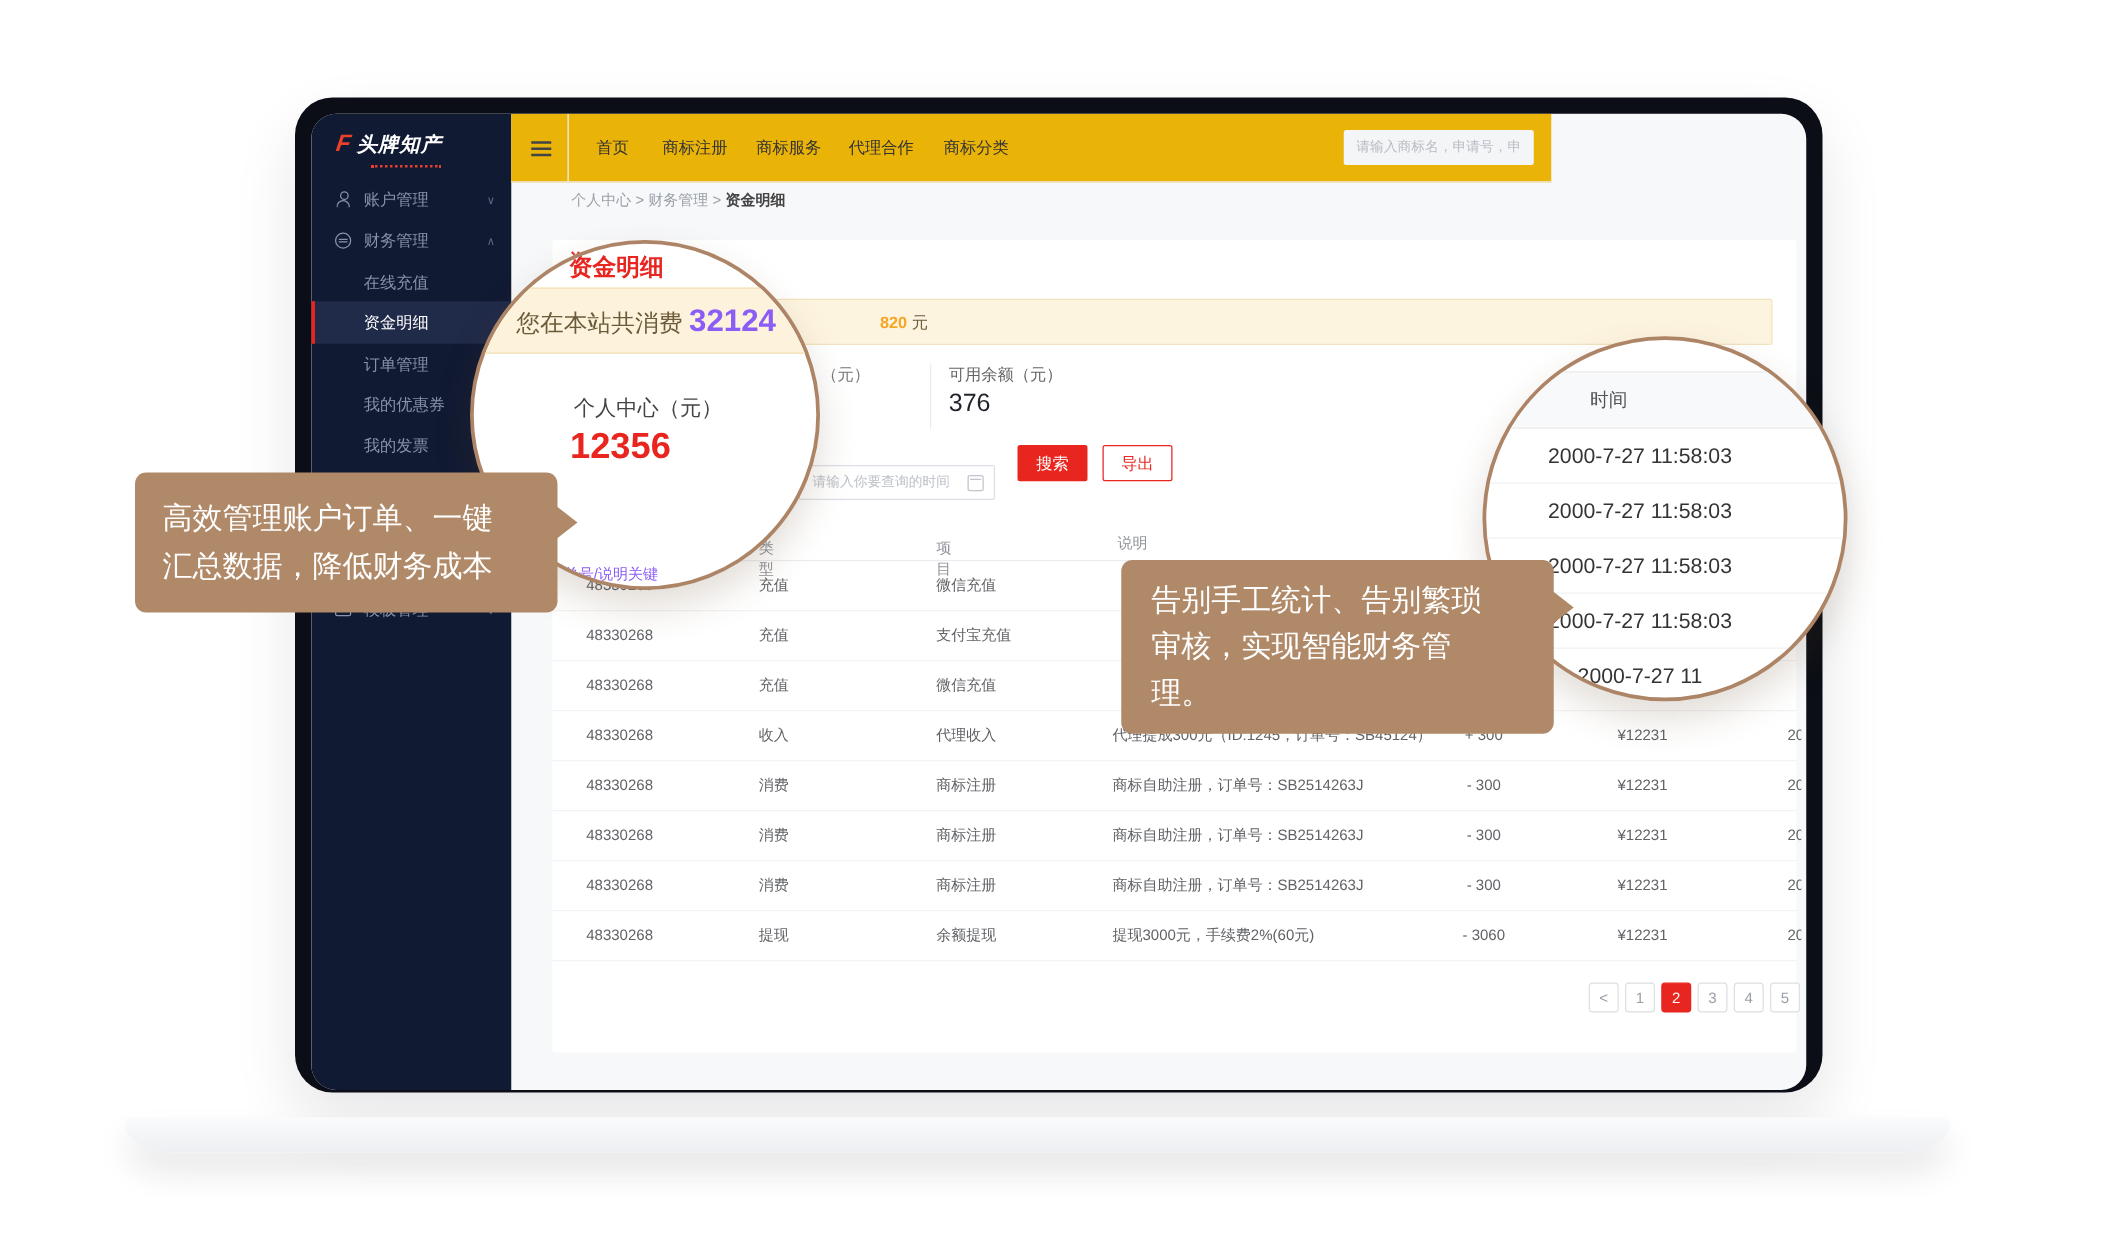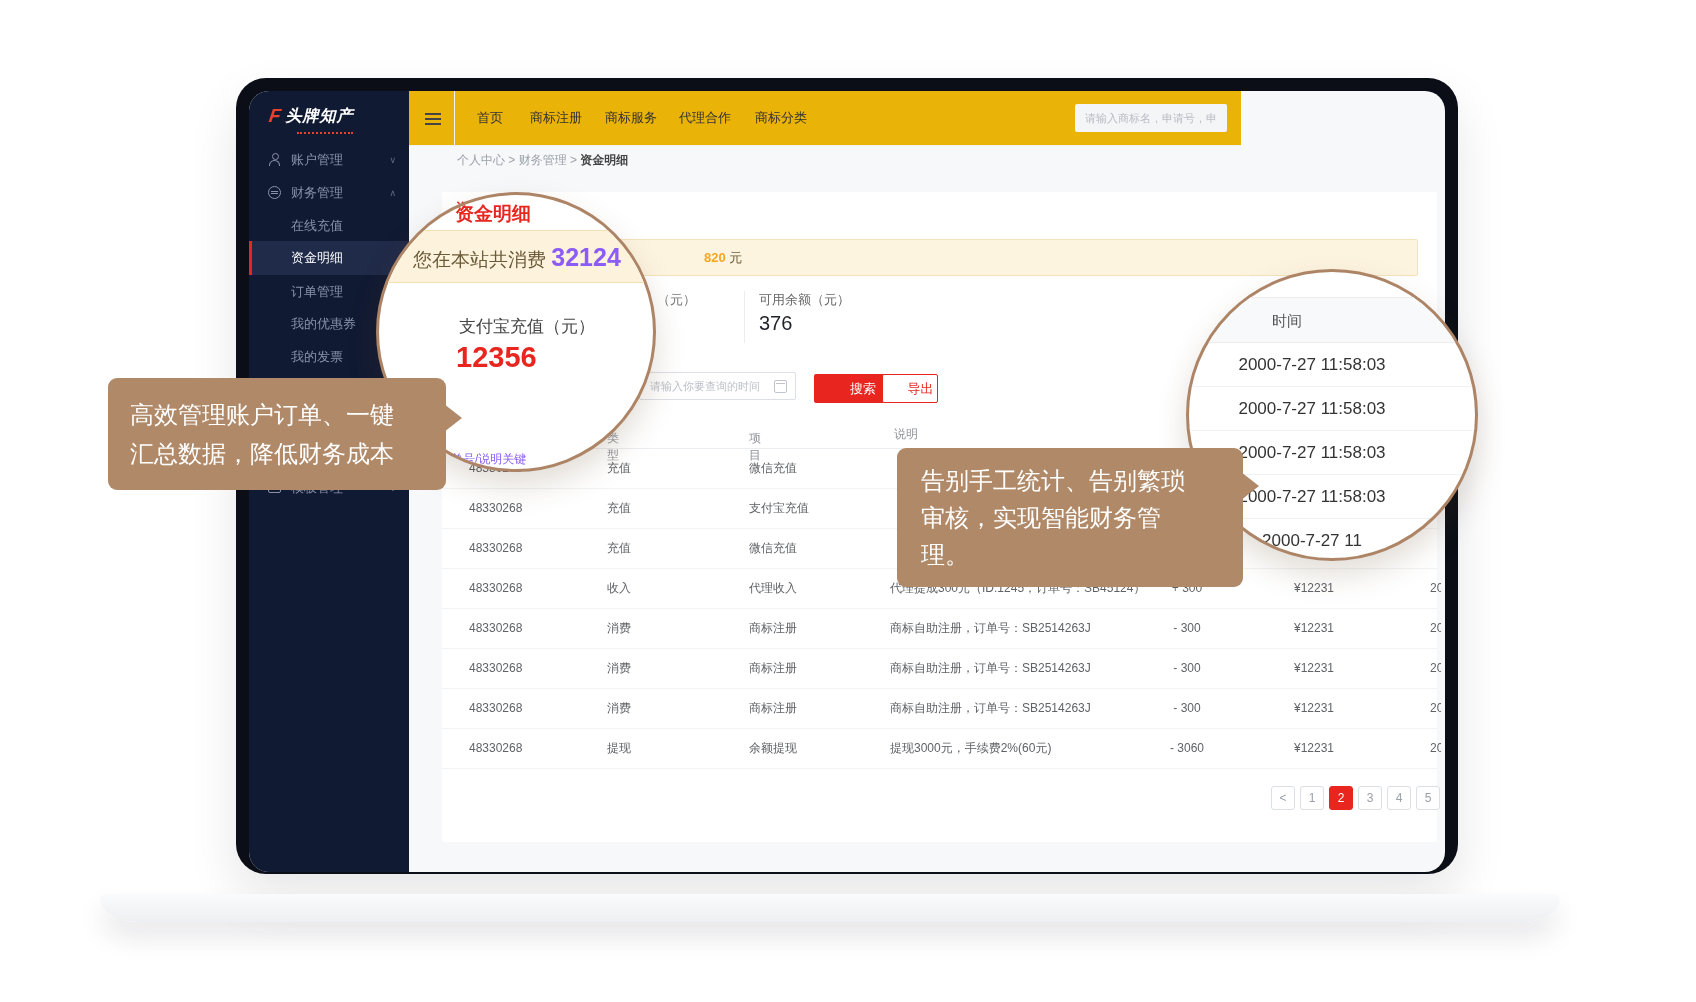--- a/index.html
+++ b/index.html
@@ -50,21 +50,21 @@
   .banner-rest .val{color:#f5a623;font-weight:bold;}
   .stat-mid-label{left:215px;top:99px;font-size:13px;color:#777;}
   .stat-divider{left:302px;top:99px;width:1px;height:52px;background:#ececec;}
   .stat-label{left:317px;top:99px;font-size:13px;color:#666;}
   .stat-value{left:317px;top:120px;font-size:20px;font-weight:normal;color:#1f2329;}
   .date-input{left:197px;top:180px;width:157px;height:28px;border:1px solid #dcdfe6;border-radius:2px;background:#fff;
     font-size:11px;color:#666;padding:0 36px 0 10px;box-sizing:border-box;outline:none;}
   .date-input::placeholder{color:#bcc0c8;}
   .cal{left:332px;top:188px;width:11px;height:11px;border:1px solid #c0c4cc;border-radius:2px;}
   .cal::before{content:"";position:absolute;left:1px;top:2px;width:9px;height:1px;background:#c0c4cc;}
-  .btn{top:182px;width:56px;height:29px;line-height:29px;text-align:center;font-size:13px;border-radius:2px;cursor:pointer;padding-left:21px;}
+  .btn{top:164px;width:56px;height:29px;line-height:29px;text-align:center;font-size:13px;border-radius:2px;cursor:pointer;}
   .btn-search{left:372px;background:#e8261f;color:#fff;}
   .btn-export{left:440px;background:#fff;color:#e8261f;border:1px solid #e8261f;box-sizing:border-box;line-height:27px;}
   
   .thead{left:0;top:230px;width:995px;height:26px;border-bottom:1px solid #ebedf0;font-size:12px;color:#909399;}
   .thead span{position:absolute;top:4px;}
   .caret{font-size:9px;color:#c0c4cc;margin-left:3px;}
   .tbody{left:0;top:257px;width:995px;}
   .trow{position:relative;width:995px;height:39px;border-bottom:1px solid #f2f3f5;font-size:12px;color:#606266;}
   .trow span{position:absolute;top:0;line-height:39px;white-space:nowrap;}
   .c-order{left:27px;}
@@ -283,21 +283,21 @@
         <div class="pbox">5</div>
       </div>
     </div>
   </div>
 
   <div class="abs lens lens1">
     <span class="abs l1-title">资金明细</span>
     <div class="abs l1-band">
       <span class="l1-band-text"><span>您在本站共消费 </span><span class="big">32124</span></span>
     </div>
-    <span class="abs l1-income-label">支付宝充值（元）</span>
+    <span class="abs l1-income-label">个人中心（元）</span>
     <span class="abs l1-income-value">12356</span>
     <span class="abs l1-partial">订单号/说明关键</span>
   </div>
 
   <div class="abs lens lens2">
     <div class="abs l2-head">时间</div>
     <div class="abs l2-rows">
       <div class="l2-row">2000-7-27  11:58:03</div>
       <div class="l2-row">2000-7-27  11:58:03</div>
       <div class="l2-row">2000-7-27  11:58:03</div>

